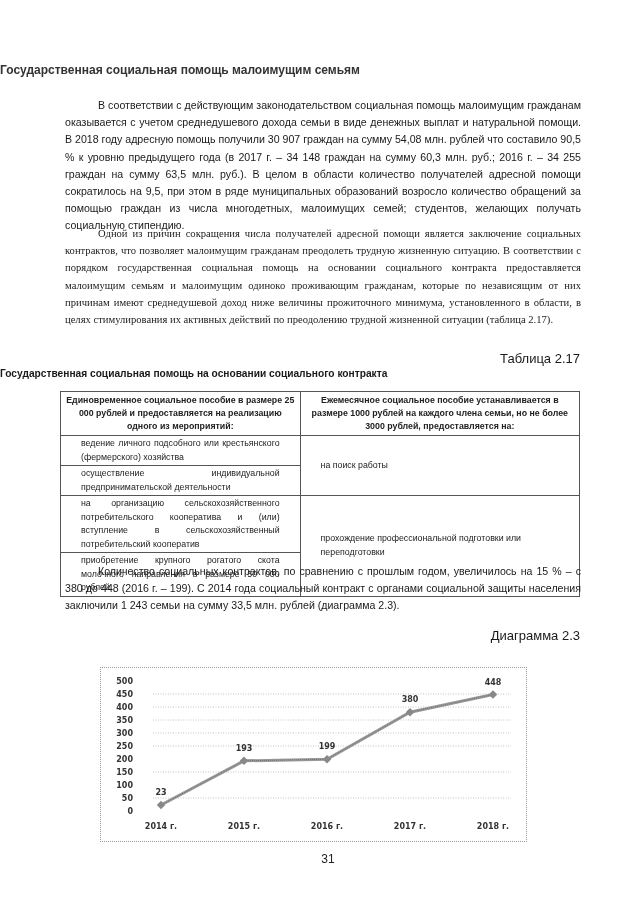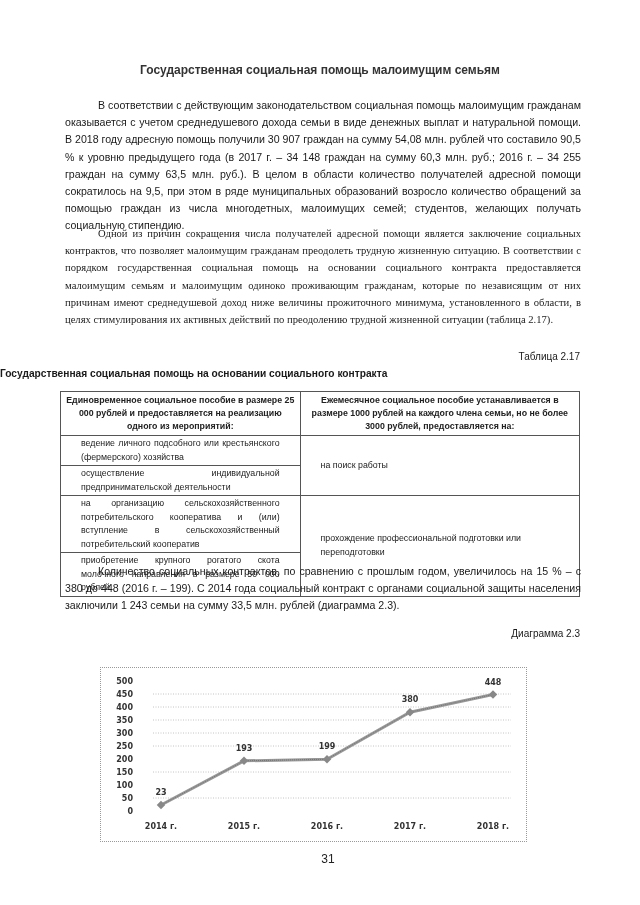--- a/index.html
+++ b/index.html
@@ -1,26 +1,26 @@
 <!DOCTYPE html>
 <html><head>
 <meta charset="utf-8">
 <style>
   html, body { margin:0; padding:0; background:#ffffff; }
   body { width:640px; height:905px; position:relative; overflow:hidden;
          font-family:"Liberation Sans", sans-serif; color:#1a1a1a; }
   .page { position:absolute; left:0; top:0; width:640px; height:905px; }
-  .title { position:absolute; left:0; top:63px; width:640px; text-align:center;
+  .title { position:absolute; left:0; top:63px; width:640px; 
            font-size:12px; font-weight:bold; color:#333; }
   .para { position:absolute; left:65px; width:516px; font-size:10.6px; line-height:17.2px;
           text-align:justify; text-indent:33px; color:#1a1a1a; }
   .p1 { top:97px; }
   .p2 { top:225px;font-family:Liberation Serif, serif; }
   .p3 { top:563px; }
-  .caption-right { position:absolute; right:60px; font-size:10px; color:#1a1a1a; }
+  .caption-right { position:absolute; right:60px; font-size:13px; color:#1a1a1a; }
   .tbl-label { top:351px; }
   .dia-label { top:628px; }
   .subtitle { position:absolute; left:0; width:544px; font-size:10.2px; font-weight:bold; color:#1a1a1a; }
   .tbl-title { top:368px; }
   .chart-title { top:645px; }
   table.t { position:absolute; left:60px; top:391px; width:520px; border-collapse:collapse;
             font-size:8.8px; color:#222;border-radius:25px; }
   table.t td, table.t th { border:1px solid #555; padding:1px 20px; vertical-align:middle; }
   table.t th { font-weight:bold; text-align:center; line-height:13px; padding:2px 3px; }
   table.t td { line-height:13.5px; text-align:justify; }

